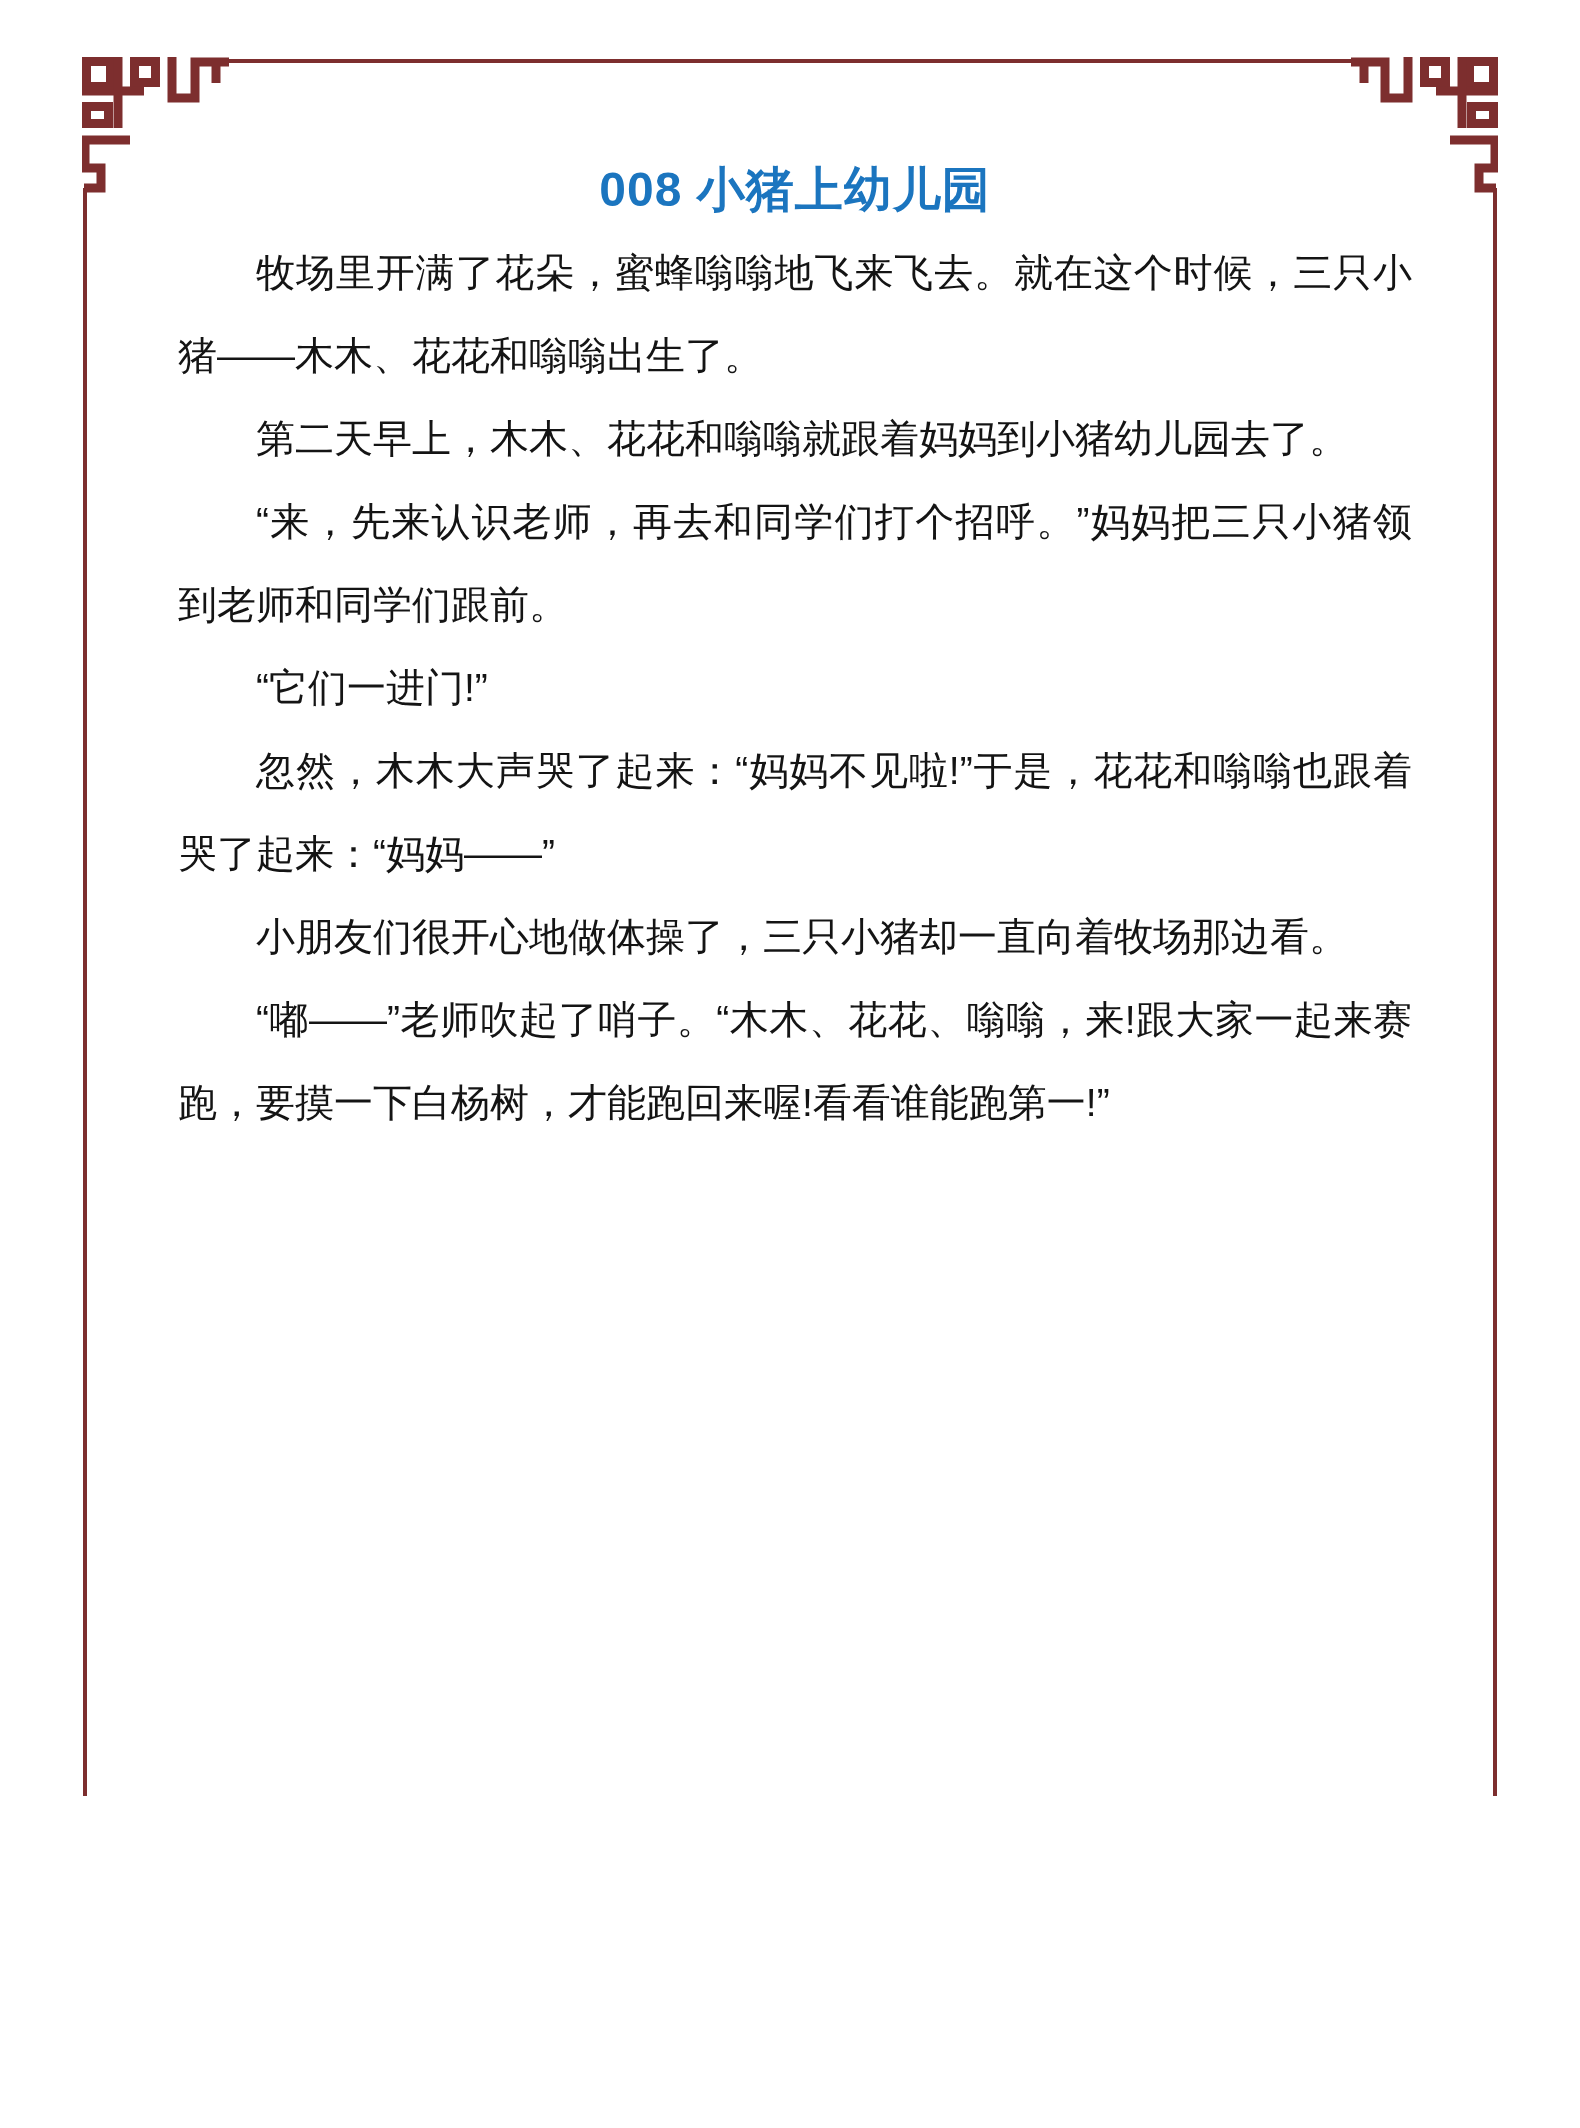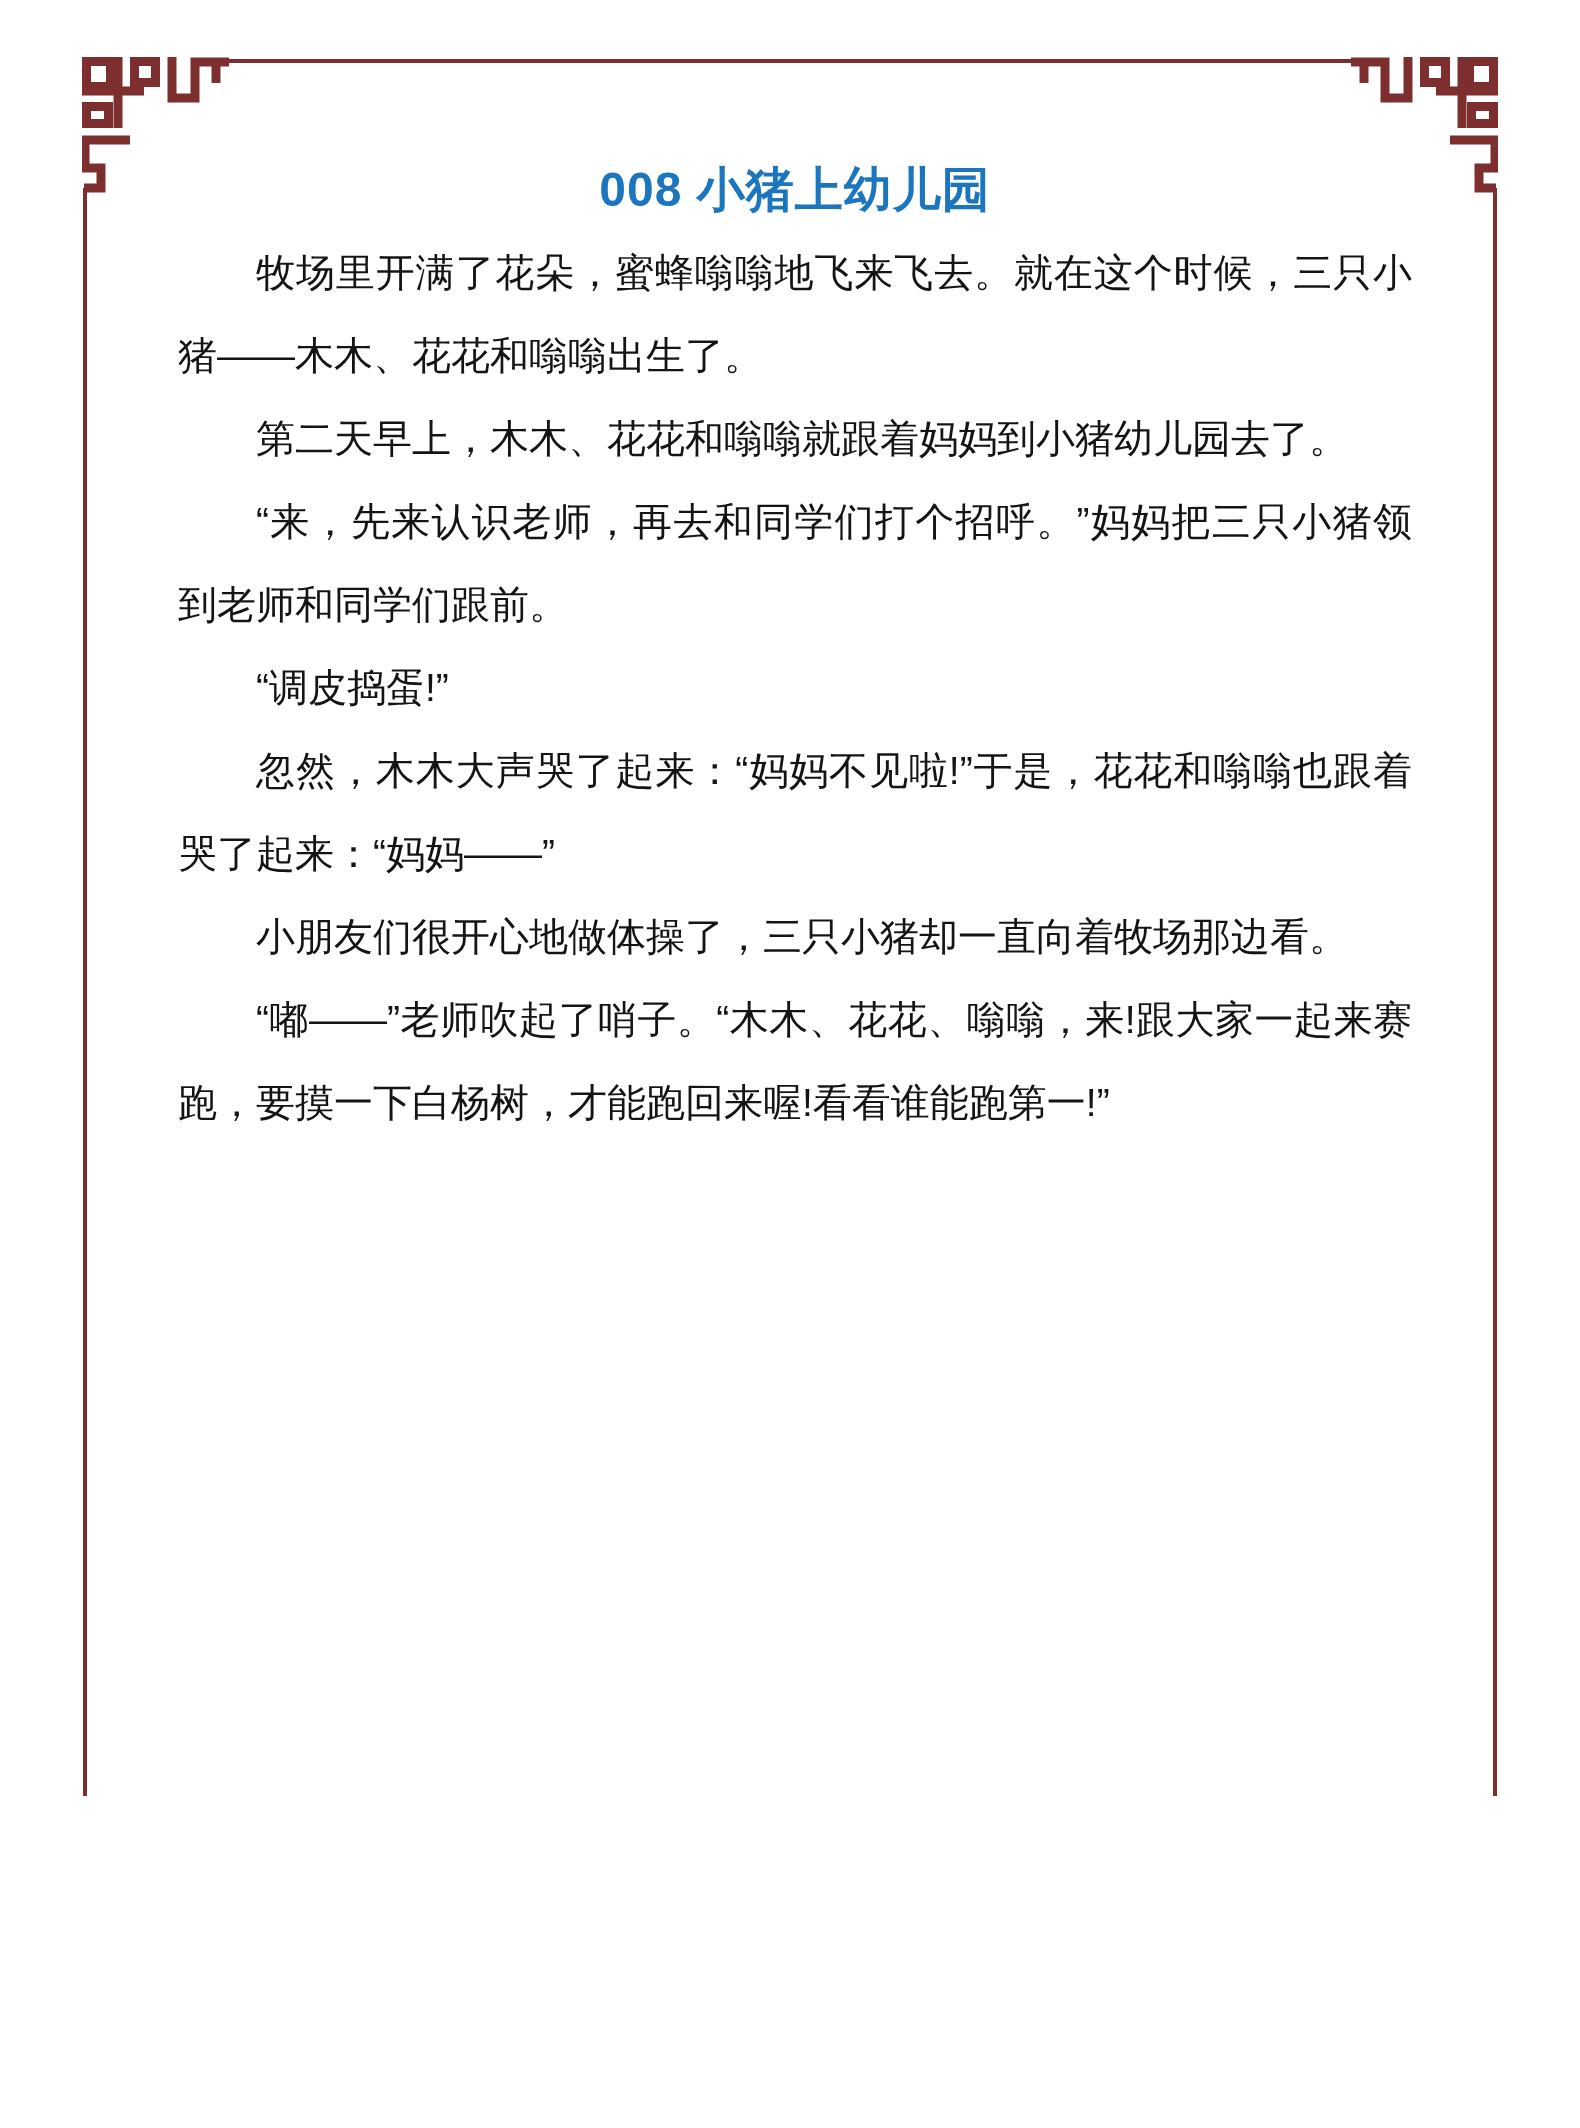--- a/index.html
+++ b/index.html
@@ -139,19 +139,19 @@
     <div class="bline bottom"></div>
     <div class="bline left"></div>
     <div class="bline right"></div>
   </div>
 
   <div class="content">
     <h1 class="title">008 小猪上幼儿园</h1>
     <p class="para">牧场里开满了花朵，蜜蜂嗡嗡地飞来飞去。就在这个时候，三只小猪——木木、花花和嗡嗡出生了。</p>
     <p class="para">第二天早上，木木、花花和嗡嗡就跟着妈妈到小猪幼儿园去了。</p>
     <p class="para">“来，先来认识老师，再去和同学们打个招呼。”妈妈把三只小猪领到老师和同学们跟前。</p>
-    <p class="para">“调皮捣蛋!”</p>
+    <p class="para">“它们一进门!”</p>
     <p class="para">忽然，木木大声哭了起来：“妈妈不见啦!”于是，花花和嗡嗡也跟着哭了起来：“妈妈——”</p>
     <p class="para">小朋友们很开心地做体操了，三只小猪却一直向着牧场那边看。</p>
     <p class="para">“嘟——”老师吹起了哨子。“木木、花花、嗡嗡，来!跟大家一起来赛跑，要摸一下白杨树，才能跑回来喔!看看谁能跑第一!”</p>
   </div>
 
 </div>
 
 </body></html>

